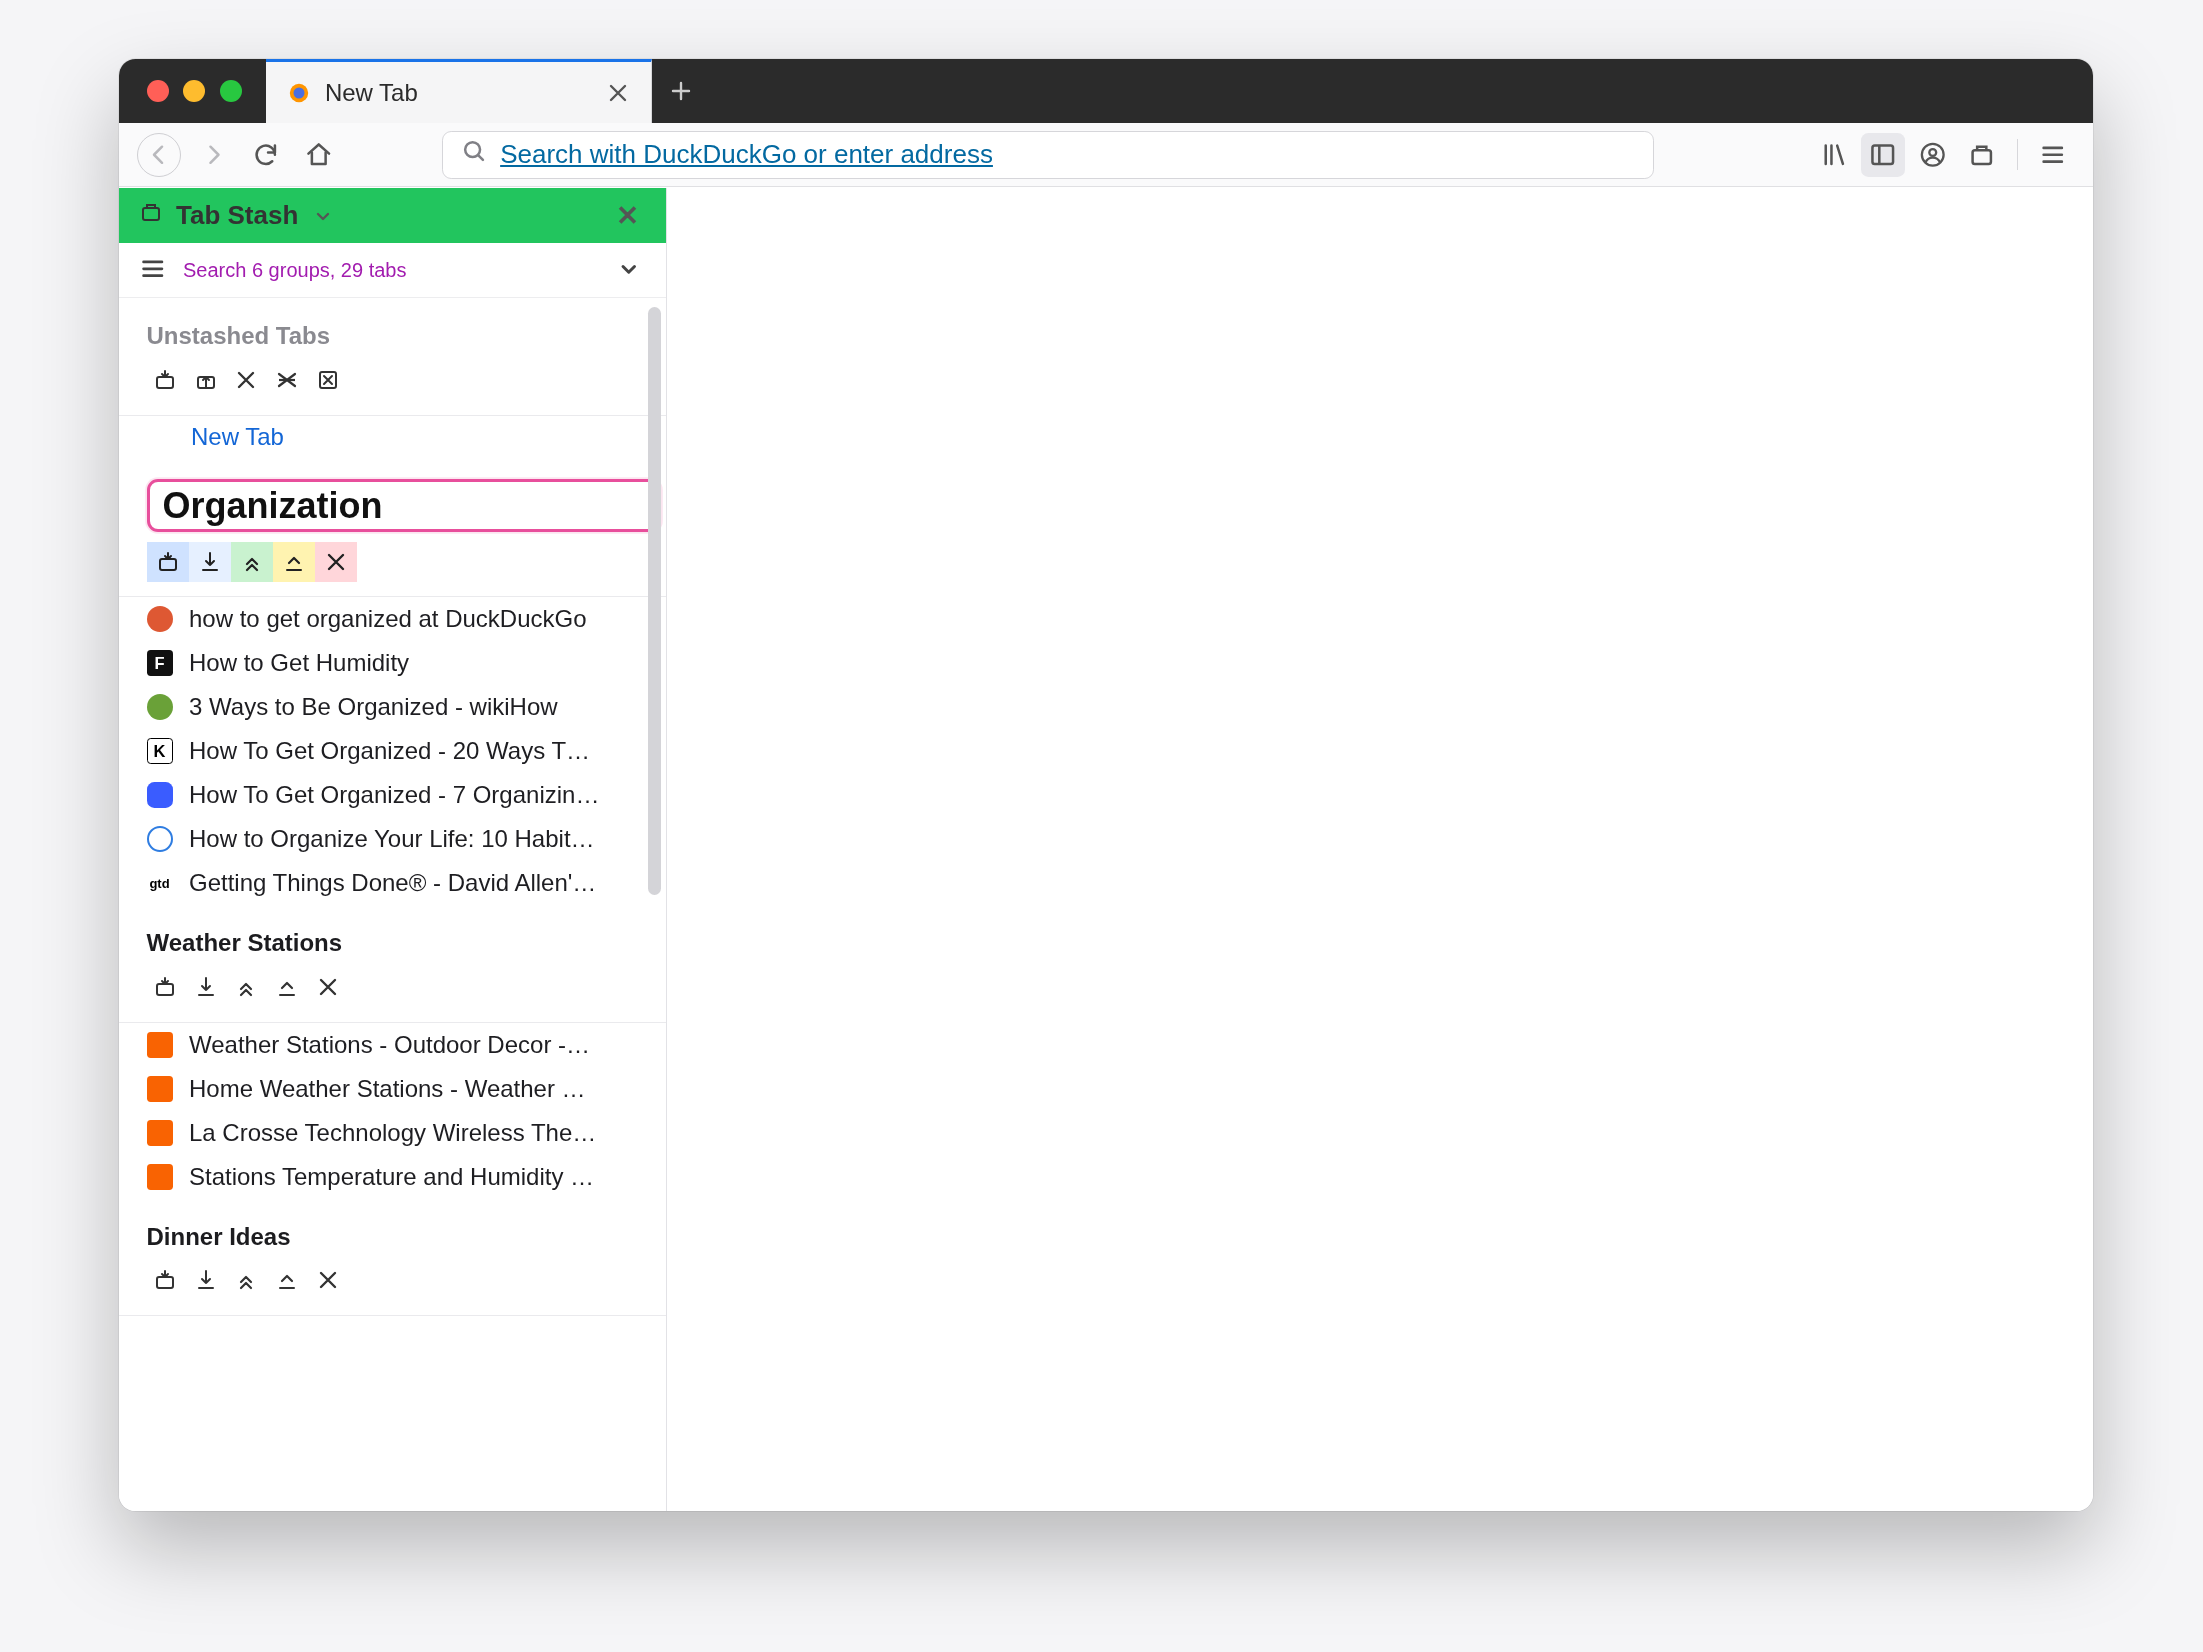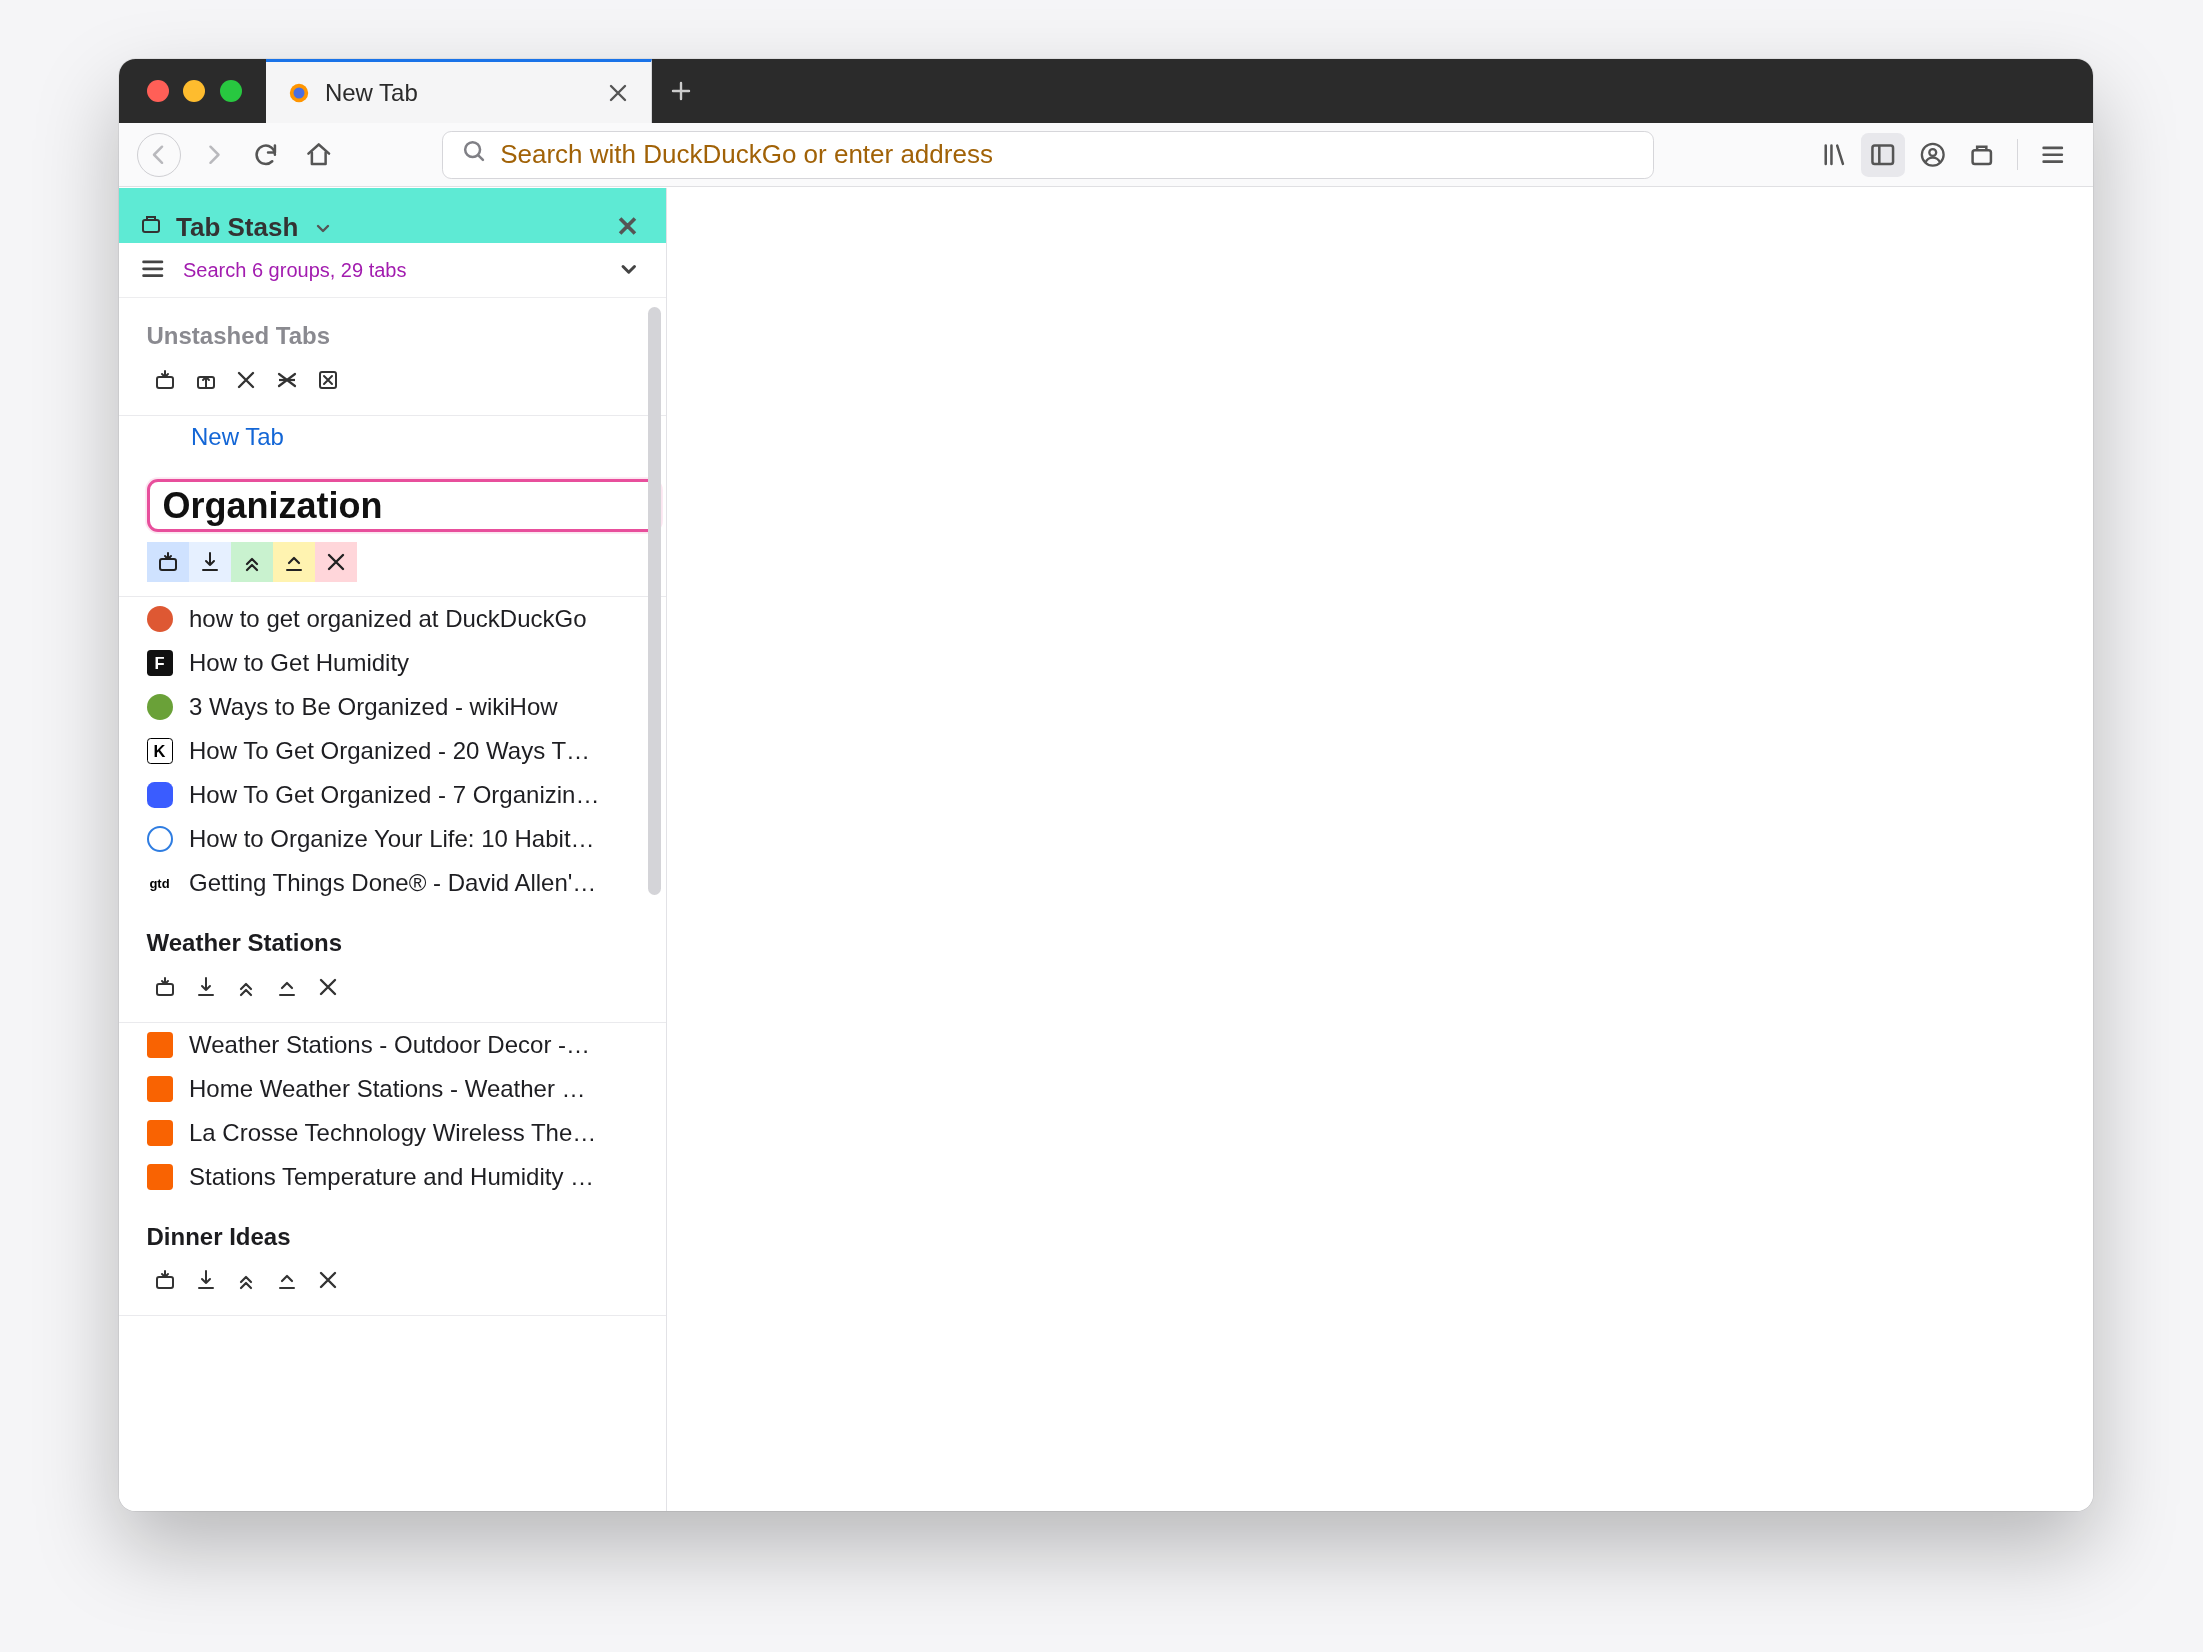--- a/index.html
+++ b/index.html
@@ -37,37 +37,38 @@
     height: 64px; padding: 0 18.4px; border-bottom: 0.9px solid #e0e0e3; background:#fafafb;
   }
   .tbtn {
     width: 44px; height: 44px; display:flex; align-items:center; justify-content:center;
     border-radius: 7.3px; color:#555;
   }
   .tbtn.disabled { color:#b9b9bd; }
   .tbtn.circ { border:0.9px solid #cfcfd3; border-radius:50%; }
   .url {
     flex: 0 0 1212px; height: 48px; margin-left: 92px; display:flex; align-items:center; gap:13px;
-    border:0.9px solid #d6d6da; border-radius:9.2px; padding:0 16.5px; color:#a16207; font-size:26px;
+    border:0.9px solid #d6d6da; border-radius:9.2px; padding:0 16.5px; color:#0369a1; font-size:26px;
     background:#fff;
+    text-decoration:underline;
   }
   .url .mag { color:#808086; }
   .toolbar .spacer { flex:1; }
   .tcluster { display:flex; gap:5.5px; align-items:center; }
   .tcluster .tbtn.active { background:#e8e8ec; }
 
   
   .body { position:absolute; left:0; right:0; top:129px; bottom:0; display:flex; }
   .content { flex:1; background:#fff; }
   .sidebar { width:548px; border-right:0.9px solid #e2e2e6; background:#fff; display:flex; flex-direction:column; }
 
   
   .sb-head {
-    display:flex; align-items:flex-end; gap:13px; height:55px; padding:0 20px;
-    background:#5eead4; color:#333; font-size:26px; font-weight:600;
+    display:flex; align-items:center; gap:13px; height:55px; padding:0 20px;
+    background:#22c55e; color:#333; font-size:26px; font-weight:600;
   }
   .sb-head .label { flex:1; display:flex; align-items:center; gap:13px; }
   .sb-head .chev { width:24px; height:24px; color:#555; }
   .sb-head .closex { width:37px; text-align:center; color:#555; font-size:27.5px;}
 
   
   .sb-search { display:flex; align-items:center; gap:16.5px; height:55px; padding:0 24px 0 20px; border-bottom:0.9px solid #ededef; }
   .sb-search .ham { color:#444; }
   .sb-search .ph { flex:1; color:#a21caf; font-size:20px; }
   .sb-search .dd { color:#444; }

